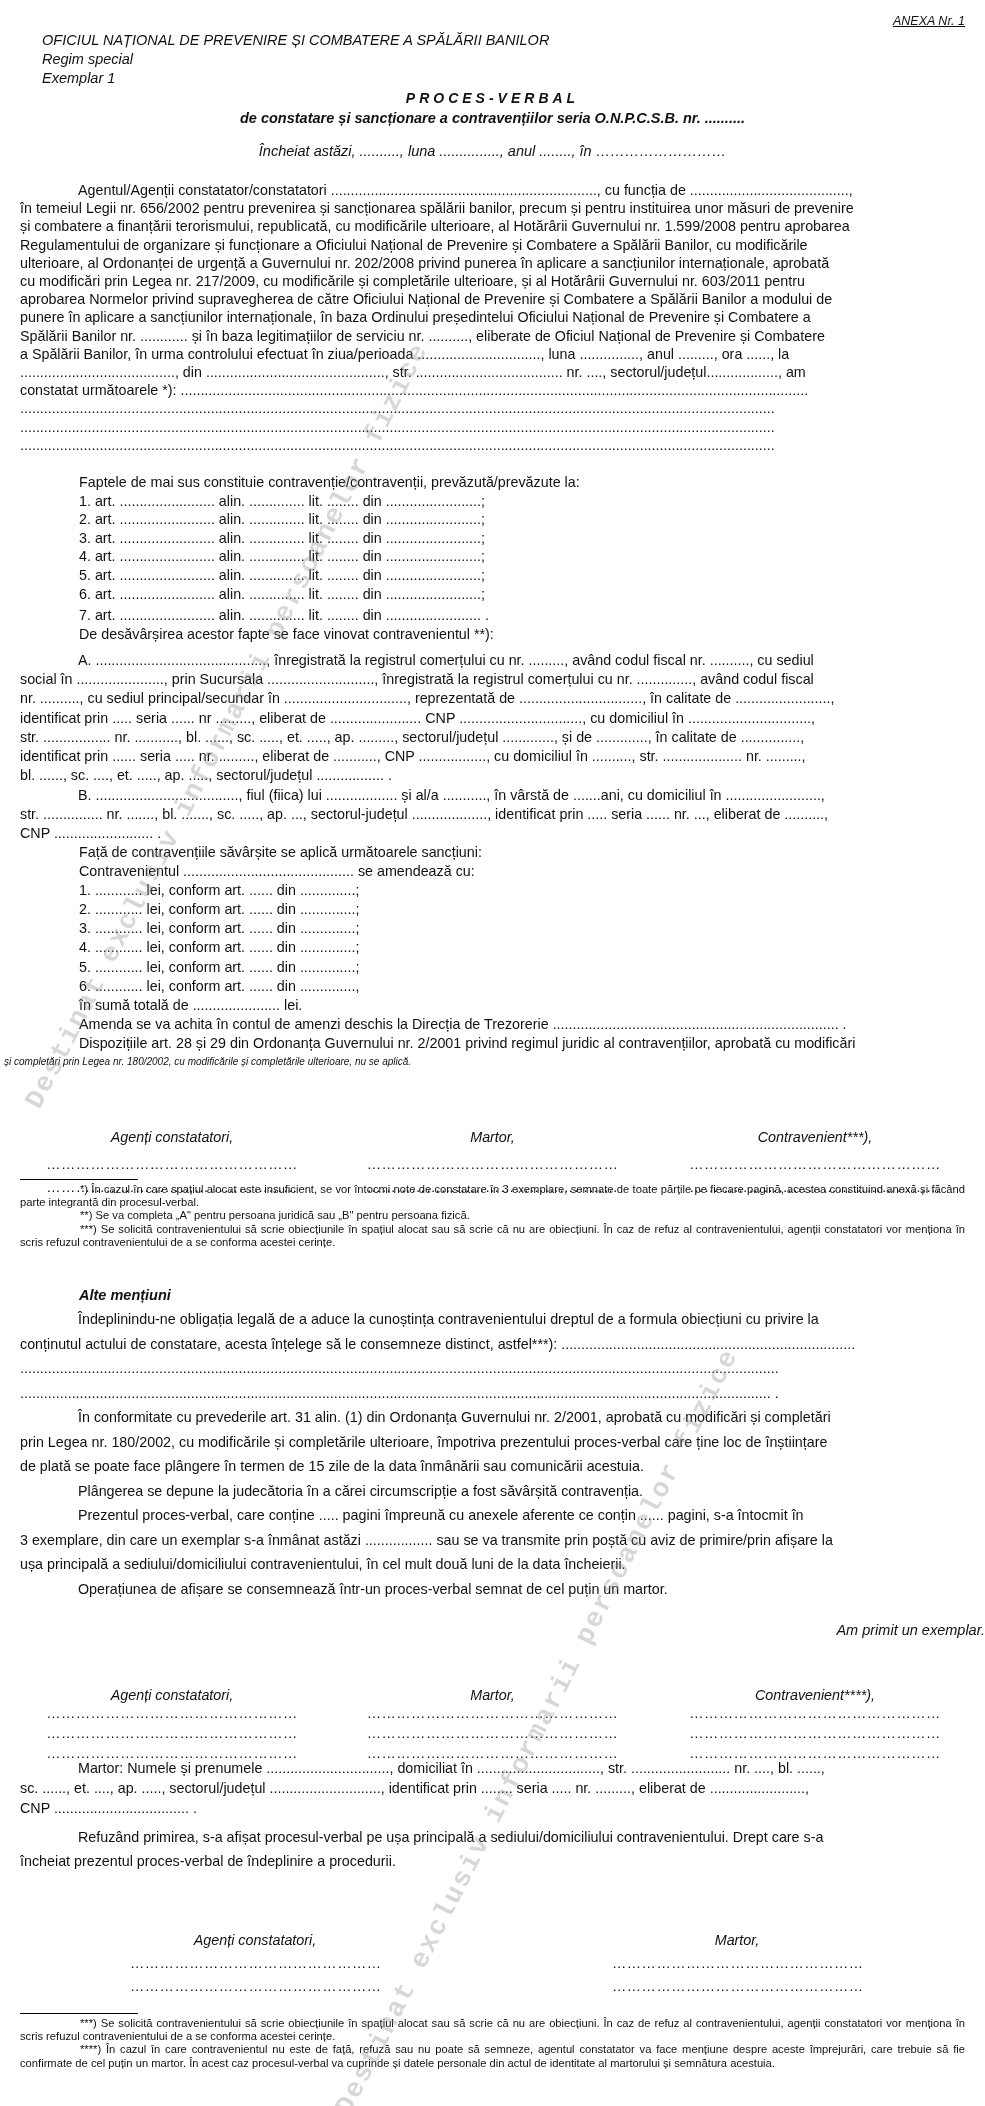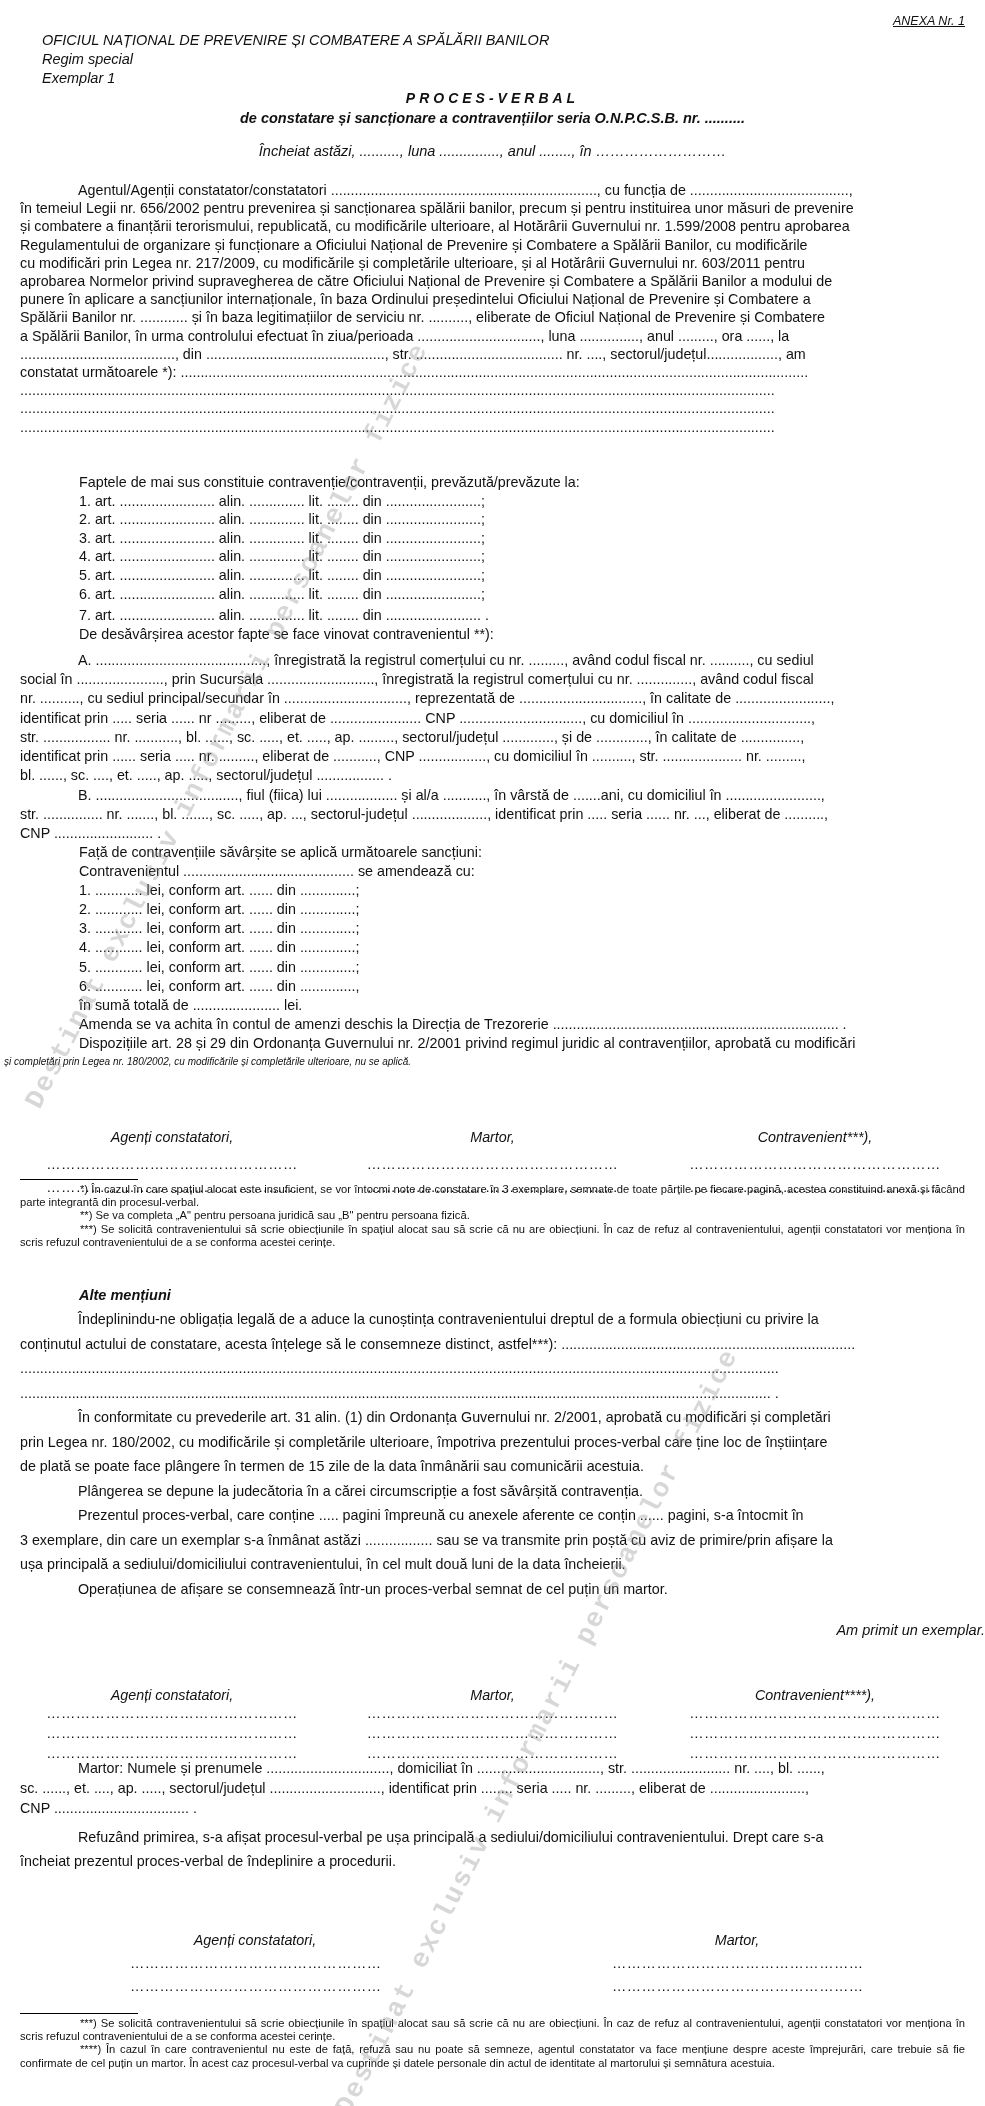--- a/index.html
+++ b/index.html
@@ -40,20 +40,21 @@
   <div class="abs hdr" style="top:70px">Exemplar 1</div>
   <div class="abs title title1">PROCES-VERBAL</div>
   <div class="abs title title2">de constatare și sancționare a contravențiilor seria O.N.P.C.S.B. nr. ..........</div>
   <div class="abs incheiat">Încheiat astăzi, .........., luna ..............., anul ........, în ………………………</div>
 
   <div class="para" style="top:181px">
     <div class="line" style="padding-left:58px">Agentul/Agenții constatator/constatatori ..................................................................., cu funcția de ........................................,</div>
     <div class="line">în temeiul Legii nr. 656/2002 pentru prevenirea și sancționarea spălării banilor, precum și pentru instituirea unor măsuri de prevenire</div>
     <div class="line">și combatere a finanțării terorismului, republicată, cu modificările ulterioare, al Hotărârii Guvernului nr. 1.599/2008 pentru aprobarea</div>
     <div class="line">Regulamentului de organizare și funcționare a Oficiului Național de Prevenire și Combatere a Spălării Banilor, cu modificările</div>
+    <div class="line">ulterioare, al Ordonanței de urgență a Guvernului nr. 202/2008 privind punerea în aplicare a sancțiunilor internaționale, aprobată</div>
     <div class="line">cu modificări prin Legea nr. 217/2009, cu modificările și completările ulterioare, și al Hotărârii Guvernului nr. 603/2011 pentru</div>
     <div class="line">aprobarea Normelor privind supravegherea de către Oficiului Național de Prevenire și Combatere a Spălării Banilor a modului de</div>
     <div class="line">punere în aplicare a sancțiunilor internaționale, în baza Ordinului președintelui Oficiului Național de Prevenire și Combatere a</div>
     <div class="line">Spălării Banilor nr. ............ și în baza legitimațiilor de serviciu nr. .........., eliberate de Oficiul Național de Prevenire și Combatere</div>
     <div class="line">a Spălării Banilor, în urma controlului efectuat în ziua/perioada ..............................., luna ..............., anul ........., ora ......, la</div>
     <div class="line">......................................., din ............................................., str. ..................................... nr. ...., sectorul/județul.................., am</div>
     <div class="line">constatat următoarele *): ..............................................................................................................................................................</div>
     <div class="line">..............................................................................................................................................................................................</div>
     <div class="line">..............................................................................................................................................................................................</div>
     <div class="line">..............................................................................................................................................................................................</div>

